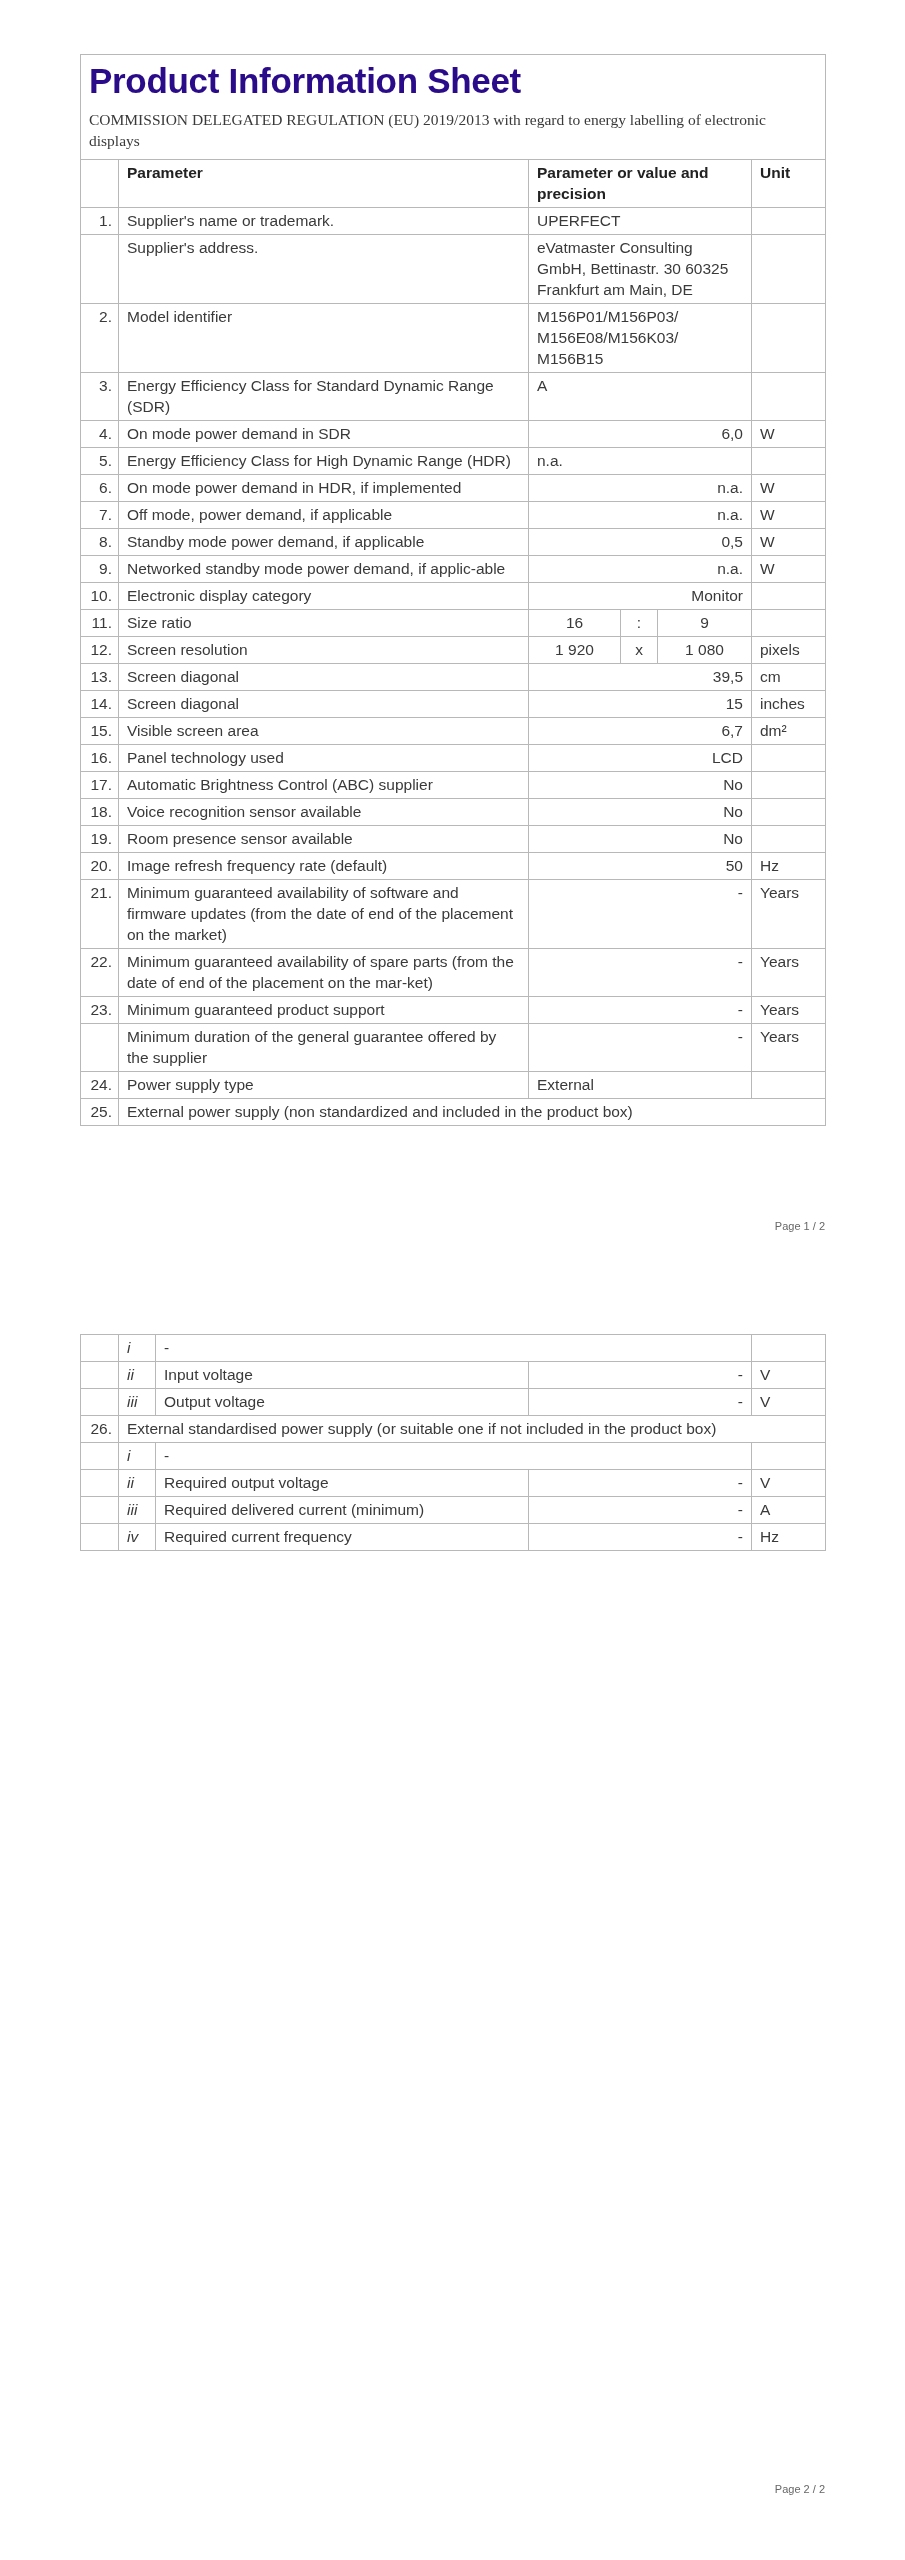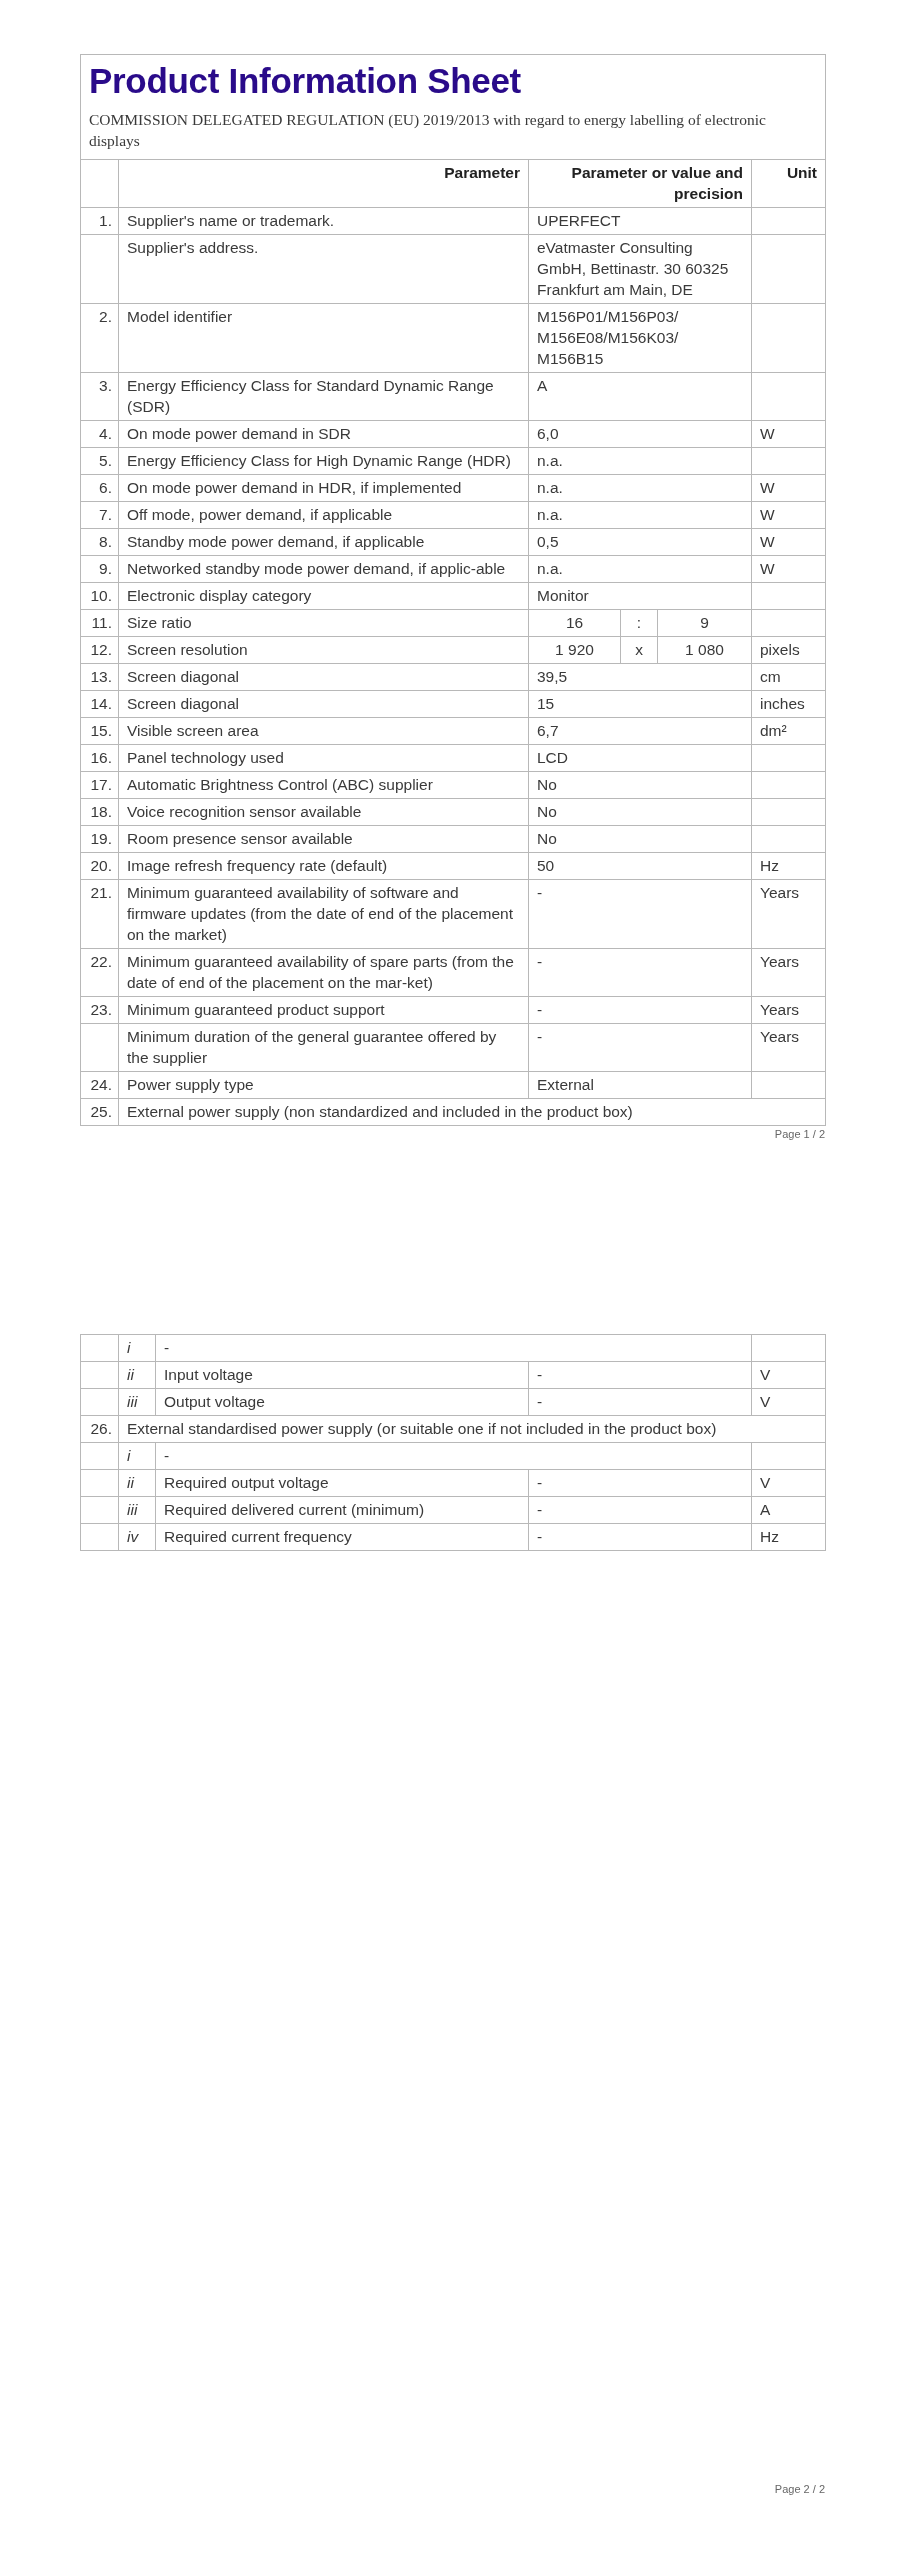--- a/index.html
+++ b/index.html
@@ -8,27 +8,27 @@
   #page1 { top: 0; height: 1260px; }
   #page2 { top: 1260px; height: 1300px; }
 
   table.sheet { position: absolute; left: 80px; width: 745px; border-collapse: collapse; table-layout: fixed; font-size: 15.5px; }
   #page1 table.sheet { top: 54px; }
   #page2 table.sheet { top: 74px; }
   table.sheet td { border: 1px solid #b8b8b8; padding: 2px 8px 3px 8px; vertical-align: top; line-height: 21px; }
   .title-cell { padding: 2px 8px 6px 8px !important; }
   .title { font-size: 35px; font-weight: bold; color: #2a0b8a; line-height: 48px; margin: 0; letter-spacing: -0.3px; }
   .subtitle { font-size: 15.5px; line-height: 21px; margin: 4px 0 2px 0; color: #3a3a3a; font-family: Liberation Serif, serif; }
-  .hdr { font-weight: bold; color: #222; text-align: right; }
+  .hdr { font-weight: bold; color: #222; }
   .num { text-align: right; padding-right: 6px !important; }
-  .val-r { }
+  .val-r { text-align: right; }
   .val-c { text-align: center; margin-left: 11px; }
   .rom { font-style: italic; }
   .pagefoot { position: absolute; right: 80px; font-size: 11px; color: #666; }
-  #page1 .pagefoot { top: 1128px; }
+  #page1 .pagefoot { top: 1220px; }
   #page2 .pagefoot { top: 1223px; margin-left: 44px; }
 </style>
 </head>
 <body>
 
 <div class="page" id="page1">
   <table class="sheet">
     <colgroup>
       <col style="width:38px">
         <col style="width:410px">

